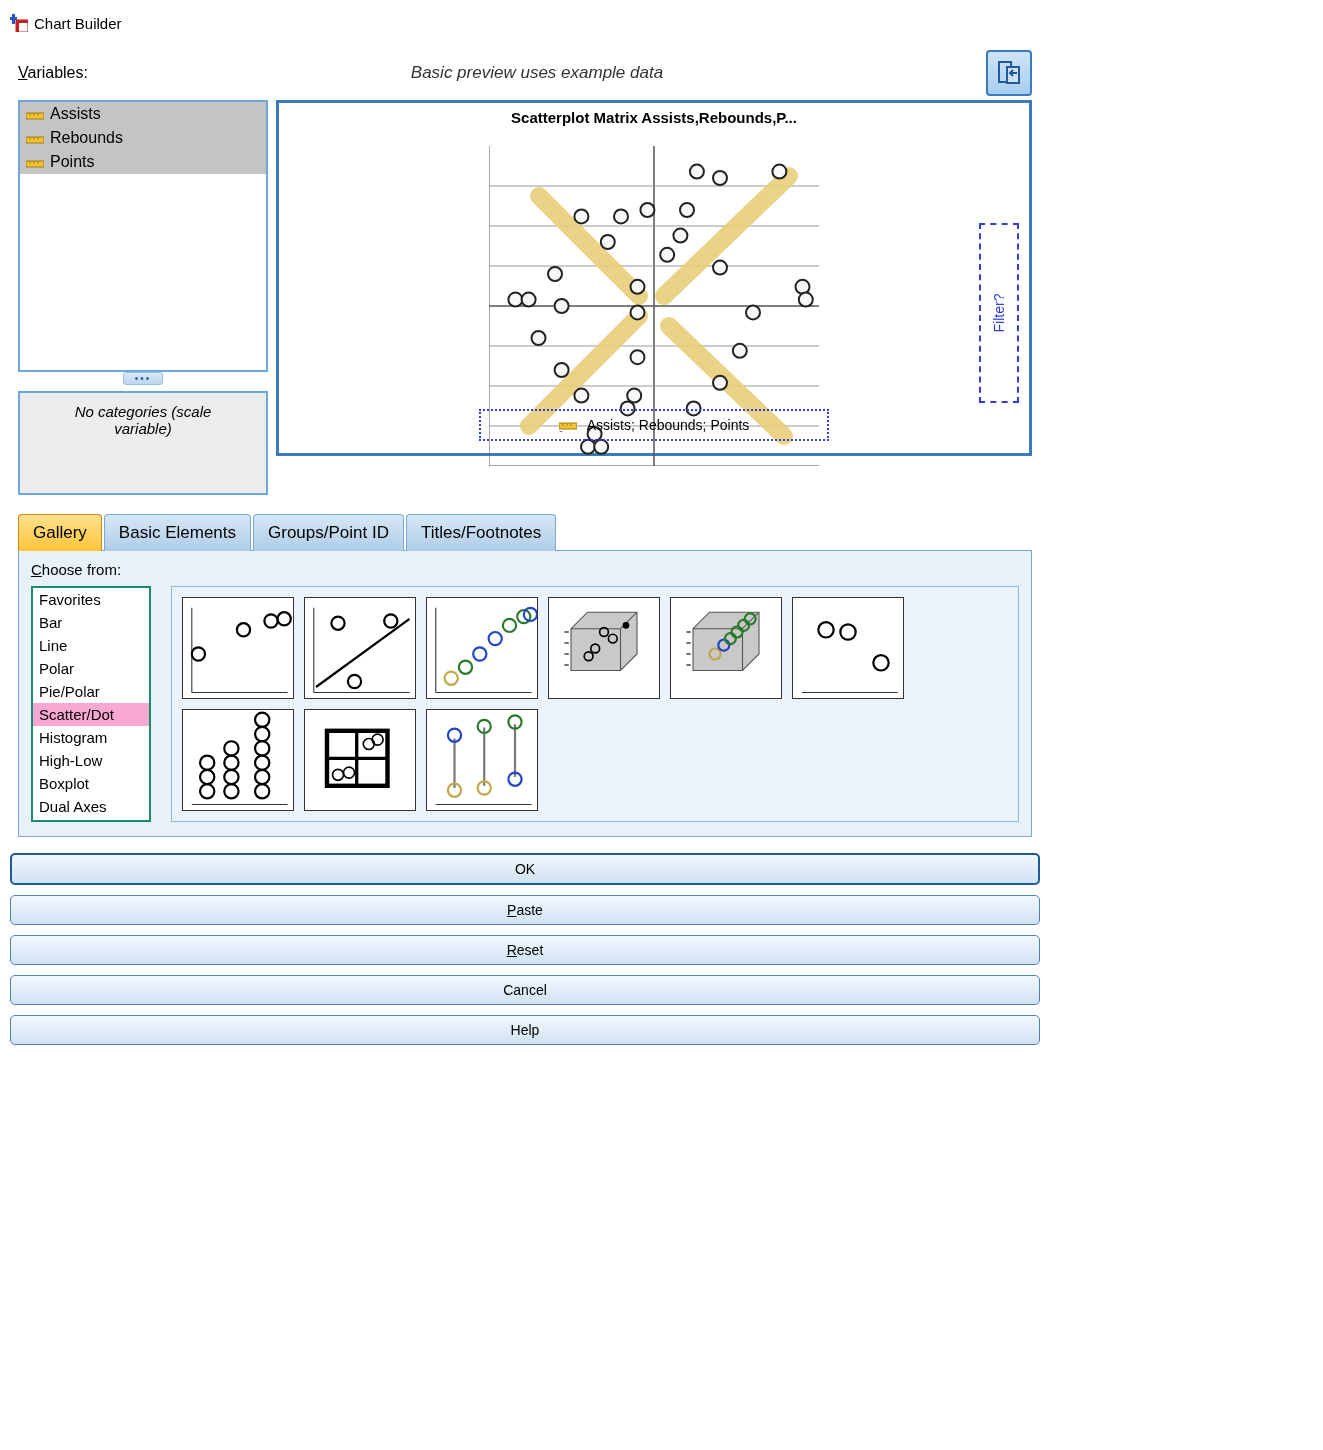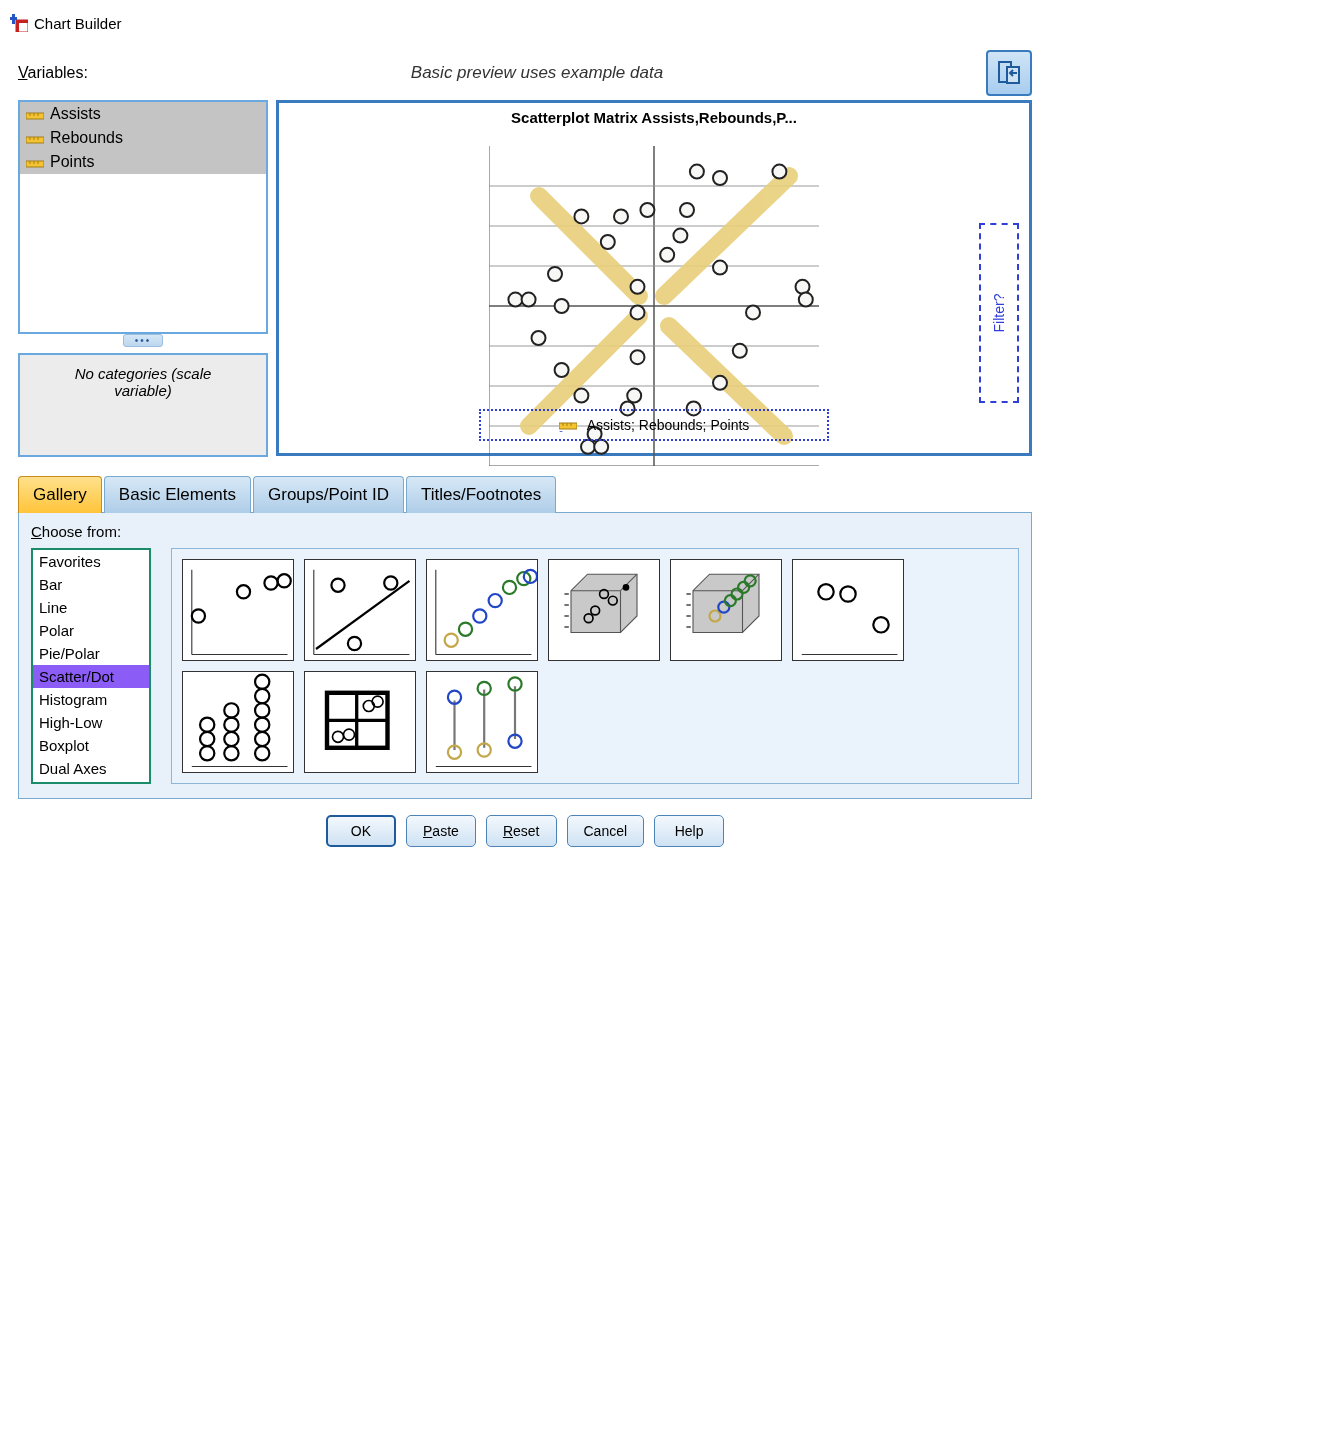--- a/index.html
+++ b/index.html
@@ -55,21 +55,21 @@
     padding: 0 8px;
   }
   .left-col {
     width: 250px;
     display:flex;
     flex-direction:column;
     gap:6px;
   }
   .var-list {
     border: 2px solid #6aa9e0;
-    height: 234px;
+    height: 272px;
     background:#fff;
     overflow:hidden;
   }
   .var-list-sel {
     background:#c4c4c4;
   }
   .var-item {
     display:flex;
     align-items:center;
     gap:6px;
@@ -198,21 +198,21 @@
     border: 2px solid #1a8c6a;
     background:#fff;
     width:120px;
     font-size:15px;
   }
   .type-item {
     padding:3px 6px;
     cursor:pointer;
   }
   .type-item.sel {
-    background:#8b5cf6;
+    background:#f9a8d4;
   }
   .thumbs {
     flex:1;
     border:1px solid #8cb6da;
     background:#eaf2fb;
     padding:10px;
     display:flex;
     flex-wrap:wrap;
     gap:10px;
     align-content:flex-start;
@@ -227,20 +227,21 @@
     align-items:center;
     justify-content:center;
     position:relative;
     overflow:hidden;
   }
   .btn-row {
     display:flex;
     justify-content:center;
     gap:10px;
     margin:16px 0;
+    flex-direction:column;
   }
   .btn {
     min-width:70px;
     padding:6px 16px;
     border:1px solid #4c84b8;
     border-radius:5px;
     background:linear-gradient(#f3f8fd,#cfe2f3);
     font-size:14px;
     cursor:pointer;
     display:flex;

